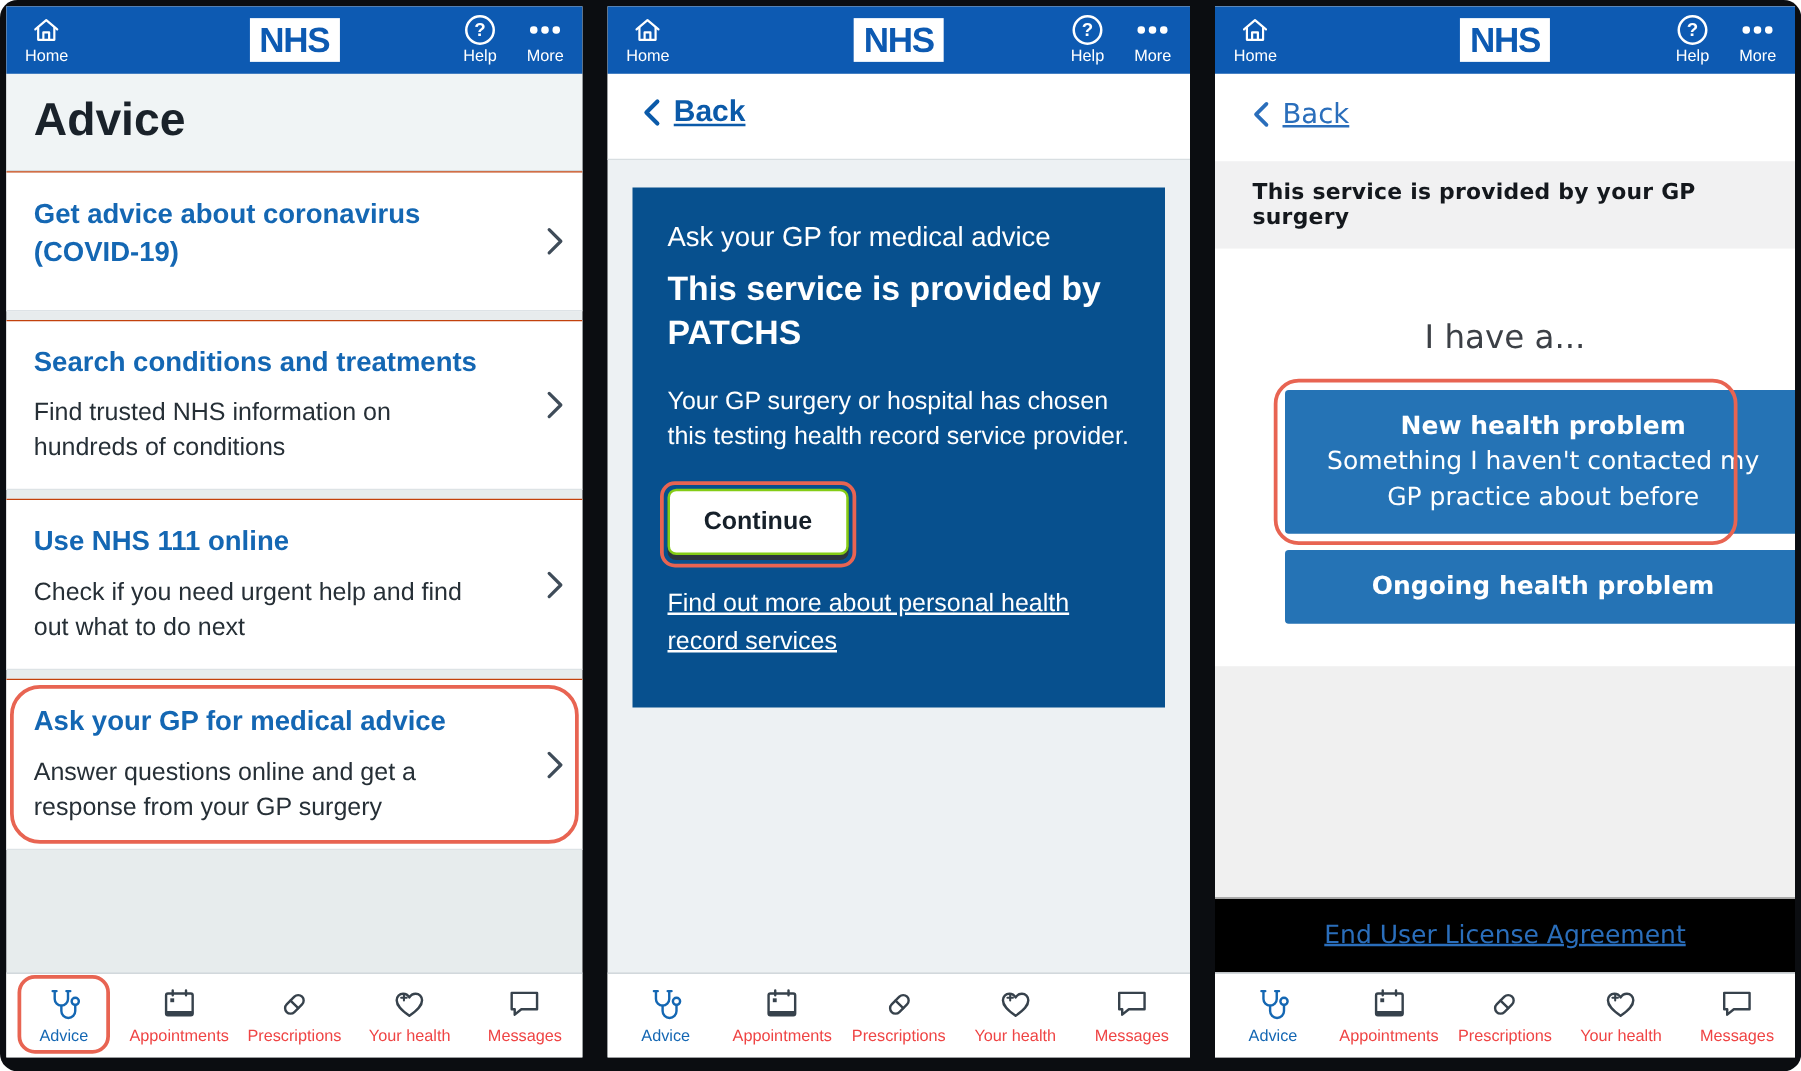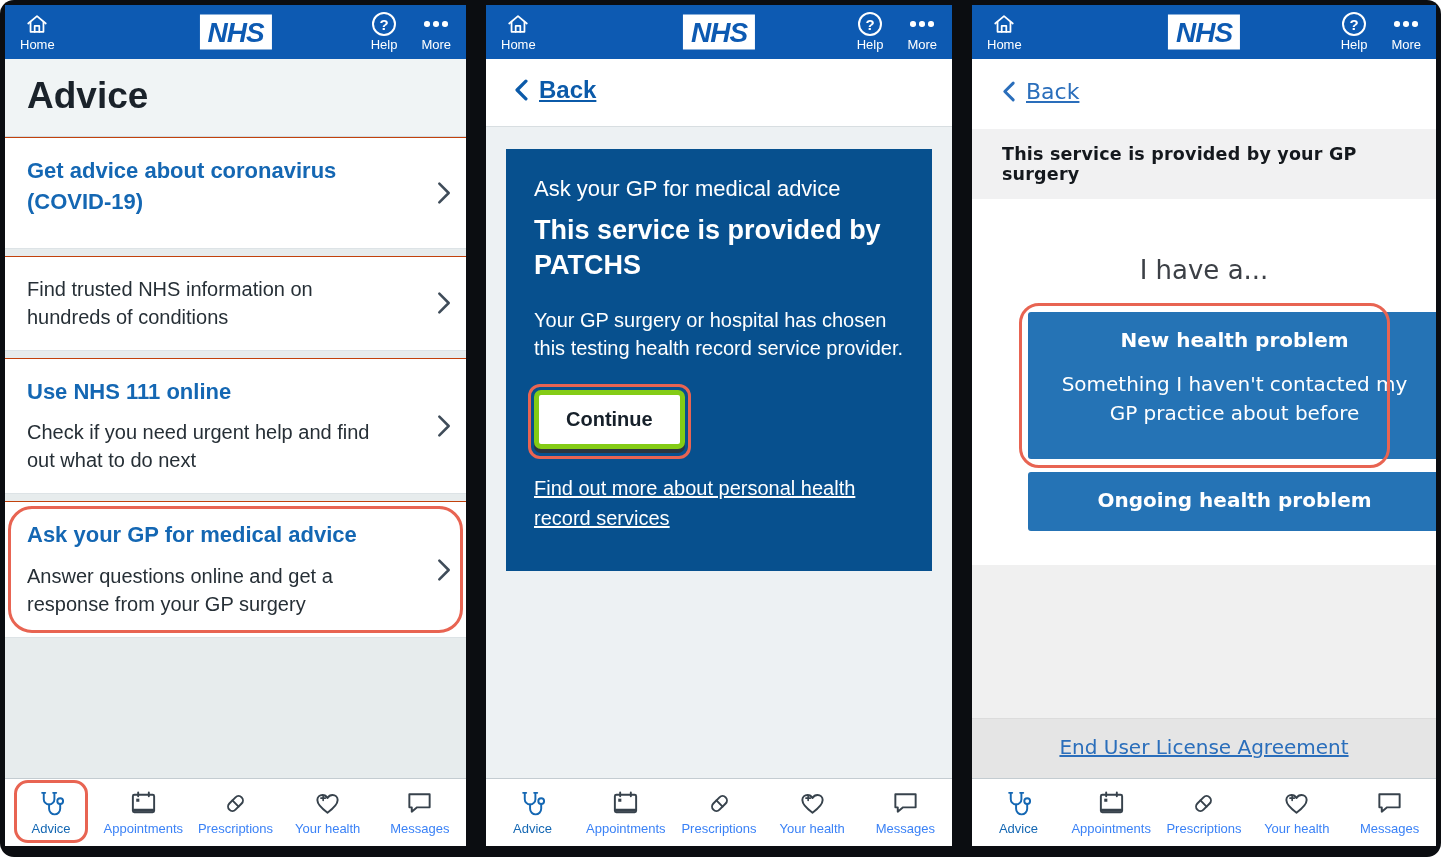--- a/index.html
+++ b/index.html
@@ -15,30 +15,30 @@
   .frame{width:1441px;height:857px;background:#0b0d11;border-radius:14px;padding:5px 5px 11px 5px;display:flex;gap:20px;overflow:hidden}
   .phone{height:841px;display:flex;flex-direction:column;overflow:hidden;position:relative;background:#edf1f3}
   .p1{width:461px;background:#e7eced}
   .p2{width:466px}
   .p3{width:464px;background:#fff;font-family:"DejaVu Sans",sans-serif}
 
   
   .nhs-header{height:54px;background:var(--hblue);color:#fff;display:flex;align-items:center;justify-content:space-between;padding:0 15px;position:relative;flex:none}
   .hbtn{display:flex;flex-direction:column;align-items:center;gap:1px;font-size:13px;cursor:pointer;font-family:"Liberation Sans",sans-serif}
   .hdr-right{display:flex;gap:24px;align-items:center}
-  .nhs-logo{position:absolute;left:50%;top:50%;transform:translate(-50%,-50%);background:#fff;color:var(--hblue);font-style:italic;font-weight:bold;font-size:28px;line-height:33px;padding:1px 8px;letter-spacing:-1px;font-family:"Liberation Sans",sans-serif}
+  .nhs-logo{position:absolute;left:50%;top:50%;transform:translate(-50%,-50%);background:#fff;color:var(--hblue);font-weight:bold;font-size:28px;line-height:33px;padding:1px 8px;letter-spacing:-1px;font-family:"Liberation Sans",sans-serif}
   .qmark{width:24px;height:24px;border:2.4px solid #fff;border-radius:50%;display:flex;align-items:center;justify-content:center;font-size:15px;font-weight:bold;line-height:1}
   .dots{display:flex;gap:3.5px;height:24px;align-items:center}
   .dots i{width:5.5px;height:5.5px;background:#fff;border-radius:50%}
 
   
   .tabbar{height:68px;background:#fff;border-top:1px solid #c4ccd1;display:flex;flex:none;margin-top:auto;font-family:"Liberation Sans",sans-serif}
   .tab{flex:1;display:flex;flex-direction:column;align-items:center;justify-content:center;gap:3px;color:#37424c;position:relative;cursor:pointer}
   .tab svg{width:29px;height:29px;flex:none}
-  .tab-label{font-size:13px;color:#3b82f6}
+  .tab-label{font-size:13px;color:#ef4444}
   .tab.active{color:var(--linkblue)}
   .tab.active .tab-label{color:var(--linkblue)}
 
   
   .annot{position:absolute;border:3px solid var(--red);border-radius:22px;pointer-events:none;z-index:3}
   .annot-card{inset:4px 3px;border-radius:24px}
   .annot-btn{top:-6px;left:-6px;right:-6px;bottom:-10px;border-radius:12px}
   .annot-opt{top:-9px;left:-9px;right:-9px;bottom:-9px;border-radius:20px}
   .annot-tab{top:1px;bottom:3px;left:9px;right:9px;border-radius:14px}
 
@@ -53,38 +53,38 @@
   
   .back-row{background:#fff;padding:17px 28px 21px;border-bottom:1px solid #d8dee1;flex:none}
   .back-link{color:#0b5aa9;font-size:24px;font-weight:bold;display:inline-flex;align-items:center;gap:10px;cursor:pointer}
   .back-link .bl-text{text-decoration:underline}
   .m-content{padding:22px 20px;flex:none}
   .blue-card{background:var(--cardblue);color:#fff;padding:26px 28px 38px}
   .eyebrow{font-size:22px;line-height:1.3}
   .bcard-title{font-size:27px;font-weight:bold;line-height:1.32;margin-top:9px;max-width:388px}
   .bcard-text{font-size:20px;line-height:1.42;margin-top:22px;max-width:384px}
   .btn-wrap{position:relative;display:inline-block;margin-top:27px}
-  .continue-btn{background:#fff;color:#16202a;font-size:20px;font-weight:bold;padding:13px 27px;border:5px solid #84cc16;border-radius:7px;box-shadow:0 4px 0 #2c353e;cursor:pointer;font-family:"Liberation Sans",sans-serif}
+  .continue-btn{background:#fff;color:#16202a;font-size:20px;font-weight:bold;padding:13px 27px;border:2px solid #84cc16;border-radius:7px;box-shadow:0 4px 0 #2c353e;cursor:pointer;font-family:"Liberation Sans",sans-serif}
   .bcard-link{display:inline-block;margin-top:24px;color:#fff;font-size:20px;line-height:1.5;text-decoration:underline;max-width:358px;cursor:pointer}
 
   
   .back-row3{background:#fff;padding:20px 30px 23px;flex:none}
   .back-link3{color:var(--plink);font-size:22px;display:inline-flex;align-items:center;gap:10px;cursor:pointer}
   .back-link3 .bl-text{text-decoration:underline}
   .banner{background:#f1f1f2;padding:15px 30px;font-size:17.5px;font-weight:bold;color:#14181d;flex:none;letter-spacing:.2px}
   .r-content{text-align:center;padding:26px 12px 34px;background:#fff;flex:none}
   .r-heading{font-size:29px;color:#3c4046;font-weight:normal;letter-spacing:.5px}
   .r-sub{font-size:26px;color:#3c4046;margin-top:30px}
   .opt-wrap{position:relative;width:353px;margin:27px auto 0}
   .opt2{margin-top:13px}
   .option{width:414px;background:var(--optblue);color:#fff;border-radius:3px;padding:14px 20px 16px;line-height:1.42;font-size:20px;cursor:pointer}
   .option-title{font-weight:bold}
-  .option-body{max-width:356px;margin:16px auto}
+  .option-body{max-width:356px;margin:0 auto}
   .r-gray{background:#f0f0f0;flex:1}
-  .eula{background:#e5e5e5;border-top:1px solid #dcdcdc;text-align:center;padding:16px 0 19px;flex:none}
+  .eula{background:#000000;border-top:1px solid #dcdcdc;text-align:center;padding:16px 0 19px;flex:none}
   .eula-link{color:var(--plink);font-size:20px;text-decoration:underline;cursor:pointer}
 </style>
 </head>
 <body>
 
 <div class="frame">
 
   <div class="phone p1">
     <header class="nhs-header">
       <div class="hbtn">
@@ -117,20 +117,21 @@
     </div>
 
     <div class="card">
       <div class="card-heading">Get advice about coronavirus (COVID-19)</div>
       <svg class="chev" width="14" height="24" viewBox="0 0 12 20" fill="none" stroke="currentColor" stroke-width="2.2" stroke-linecap="round" stroke-linejoin="round">
           <path d="M2 2 l8 8 -8 8"></path>
         </svg>
     </div>
 
     <div class="card">
+      <div class="card-heading">Search conditions and treatments</div>
       <div class="card-body">Find trusted NHS information on hundreds of conditions</div>
       <svg class="chev" width="14" height="24" viewBox="0 0 12 20" fill="none" stroke="currentColor" stroke-width="2.2" stroke-linecap="round" stroke-linejoin="round">
           <path d="M2 2 l8 8 -8 8"></path>
         </svg>
     </div>
 
     <div class="card">
       <div class="card-heading">Use NHS 111 online</div>
       <div class="card-body">Check if you need urgent help and find out what to do next</div>
       <svg class="chev" width="14" height="24" viewBox="0 0 12 20" fill="none" stroke="currentColor" stroke-width="2.2" stroke-linecap="round" stroke-linejoin="round">

